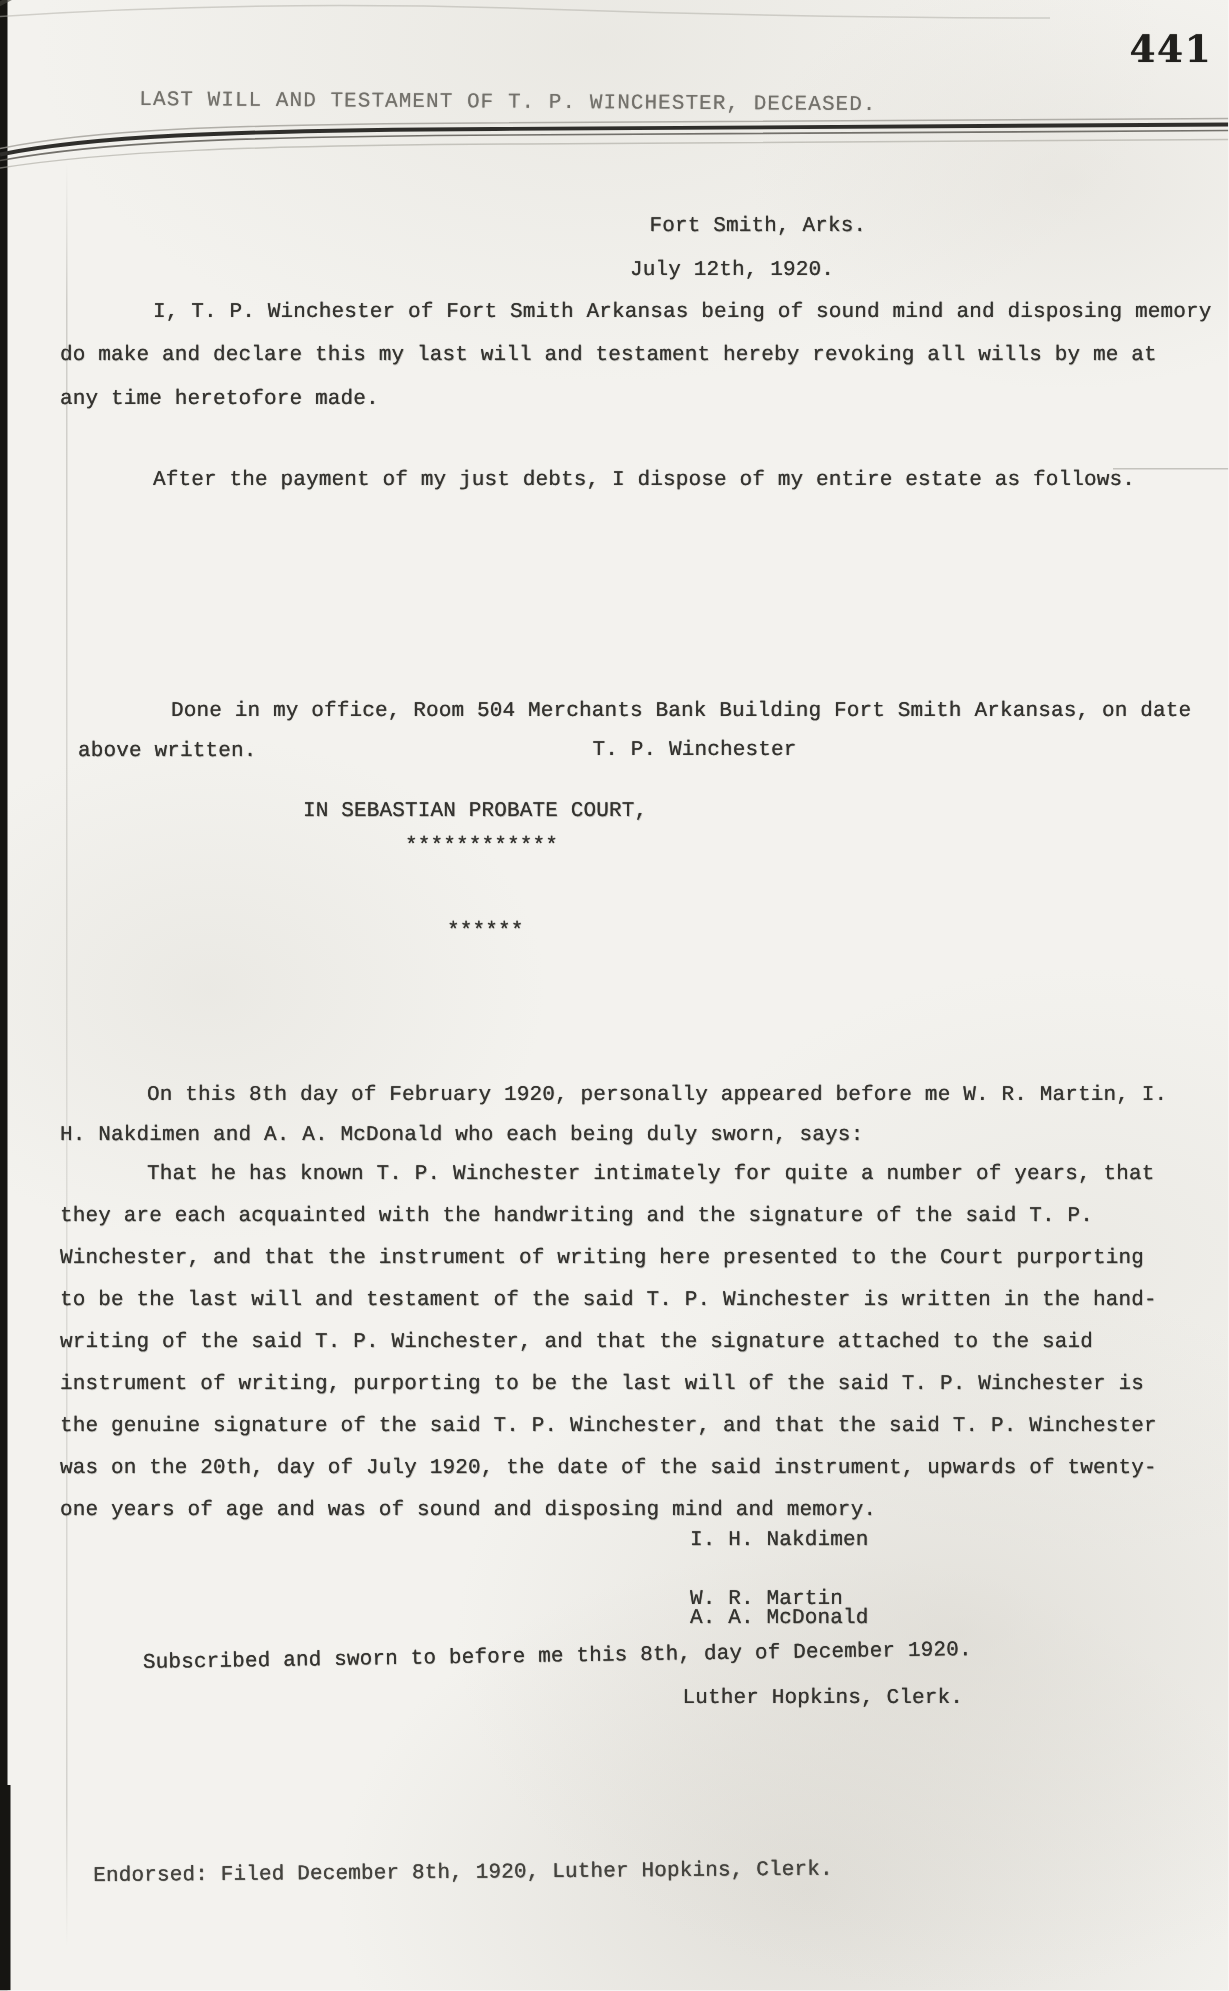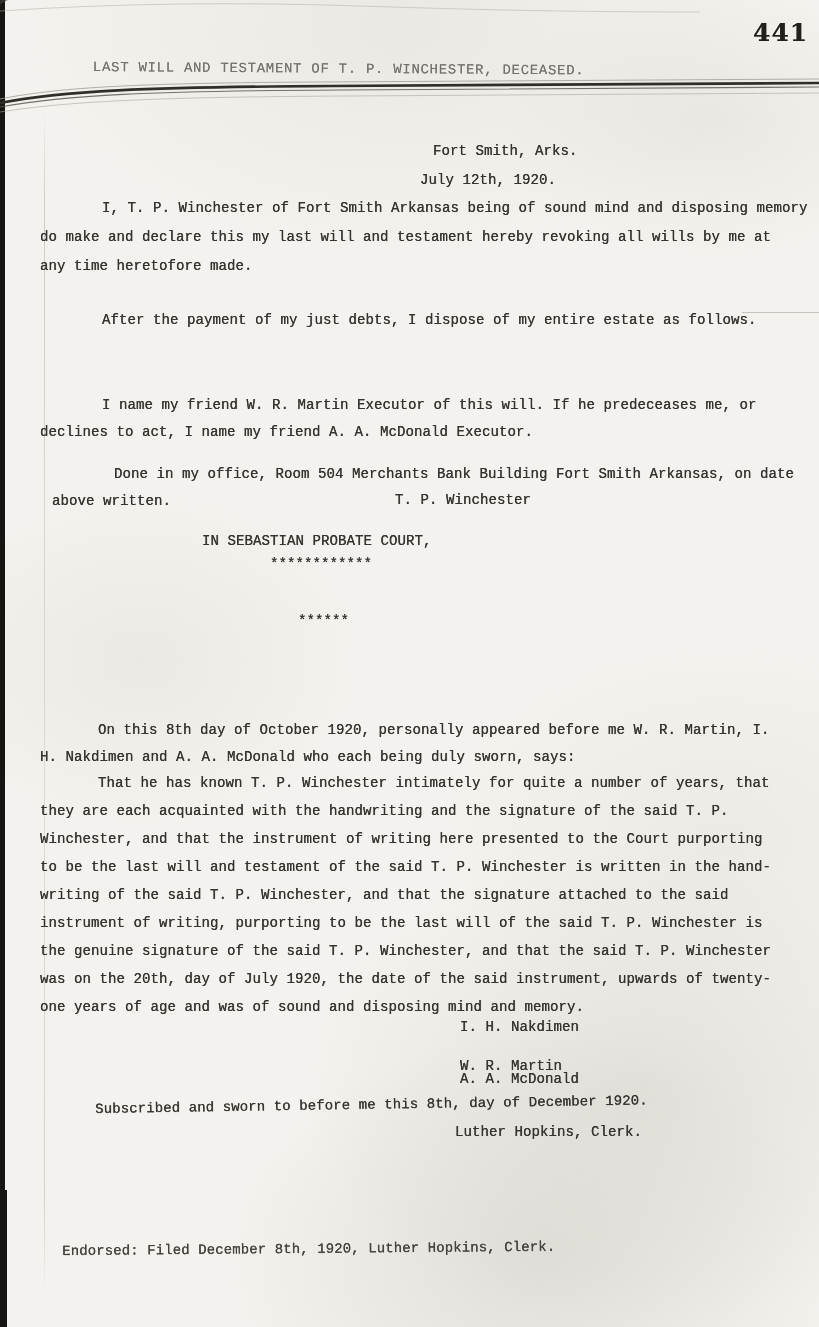--- a/index.html
+++ b/index.html
@@ -80,33 +80,31 @@
 
   <div class="tw" style="left:393px;top:137px;margin-left:40px;">Fort Smith, Arks.</div>
   <div class="tw" style="left:420px;top:166px;">July 12th, 1920.</div>
 
   <div class="tw indent" style="left:40px;top:194px;line-height:29px;width:770px;">I, T. P. Winchester of Fort Smith Arkansas being of sound mind and disposing memory
 do make and declare this my last will and testament hereby revoking all wills by me at
 any time heretofore made.</div>
   <div class="tw indent" style="left:40px;top:282px;width:770px;margin-top:24px;">After the payment of my just debts, I dispose of my entire estate as follows.</div>
 
 
-  <div class="tw indent" style="left:40px;top:392px;line-height:27px;width:770px;">I name my friend W. R. Martin Executor of this will. If he predeceases me, or
-declines to act, I name my friend A. A. McDonald Executor.</div>
   <div class="tw indent" style="left:52px;top:434px;line-height:27px;width:770px;margin-top:27px;">Done in my office, Room 504 Merchants Bank Building Fort Smith Arkansas, on date
 above written.</div>
 
   <div class="tw" style="left:395px;top:486px;">T. P. Winchester</div>
 
   <div class="tw" style="left:202px;top:527px;">IN SEBASTIAN PROBATE COURT,</div>
   <div class="tw" style="left:270px;top:550px;">************</div>
   <div class="tw" style="left:298px;top:607px;">******</div>
 
 
-  <div class="tw indent" style="left:40px;top:717px;line-height:27px;width:770px;text-indent:58px;">On this 8th day of October 1920, personally appeared before me W. R. Martin, I.
+  <div class="tw indent" style="left:40px;top:717px;line-height:27px;width:770px;text-indent:58px;">On this 8th day of February 1920, personally appeared before me W. R. Martin, I.
 H. Nakdimen and A. A. McDonald who each being duly sworn, says:</div>
   <div class="tw indent" style="left:40px;top:769px;width:775px;text-indent:58px;">That he has known T. P. Winchester intimately for quite a number of years, that
 they are each acquainted with the handwriting and the signature of the said T. P.
 Winchester, and that the instrument of writing here presented to the Court purporting
 to be the last will and testament of the said T. P. Winchester is written in the hand-
 writing of the said T. P. Winchester, and that the signature attached to the said
 instrument of writing, purporting to be the last will of the said T. P. Winchester is
 the genuine signature of the said T. P. Winchester, and that the said T. P. Winchester
 was on the 20th, day of July 1920, the date of the said instrument, upwards of twenty-
 one years of age and was of sound and disposing mind and memory.</div>

